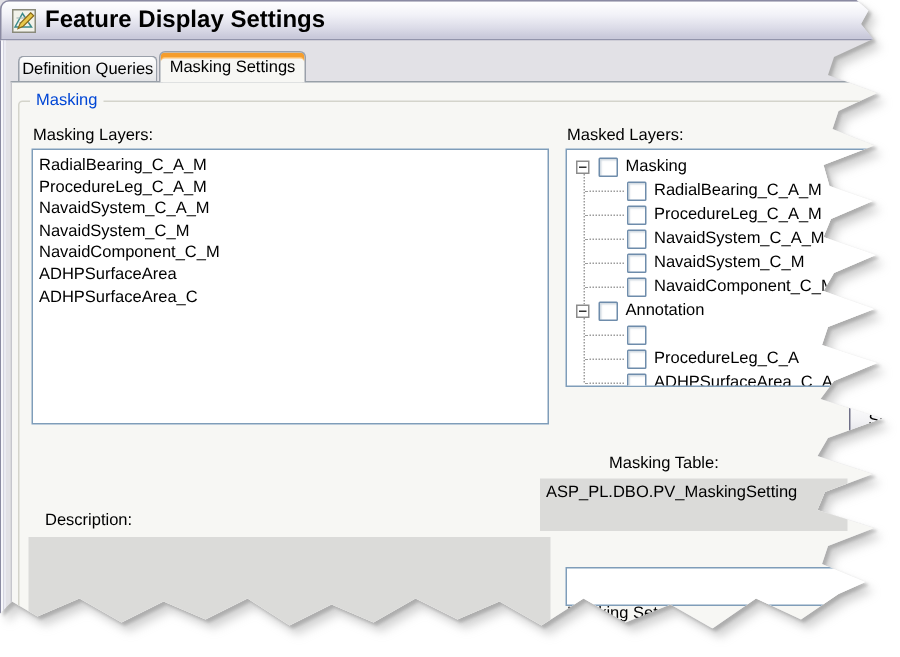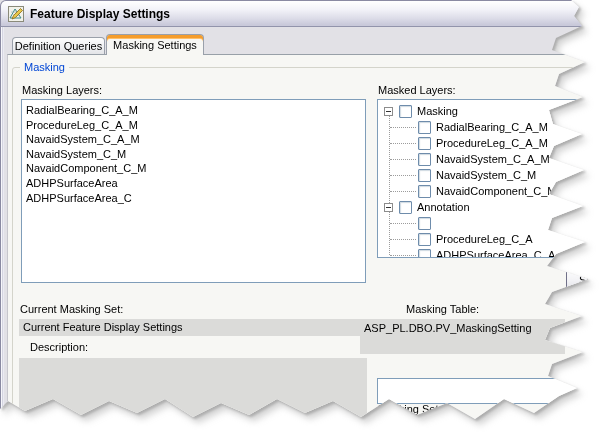--- a/index.html
+++ b/index.html
@@ -14,21 +14,21 @@
       547px 266px,588px 279px,552px 292px,545px 304px,582px 316px,550px 328px,545px 340px,583px 352px,
       552px 364px,548px 376px,577px 388px,559px 396px,534px 413px,504px 399px,475px 419px,447px 403px,
       417px 415px,389px 399px,361px 417px,333px 401px,305px 413px,277px 399px,249px 415px,221px 403px,
       193px 417px,165px 399px,137px 413px,109px 401px,81px 415px,53px 399px,25px 411px,8px 401px,0 409px);}
   
   .titlebar{position:absolute;left:0;top:0;width:593px;height:27px;box-sizing:border-box;
      background:linear-gradient(#ffffff,#f2f2f8 35%,#dcdce8 70%,#c9c9da 95%);
      border:1px solid #8a8aa2;border-bottom:1px solid #9294ab;border-top-left-radius:6px;
      display:flex;align-items:center;}
   .title-icon{width:16px;height:16px;margin:0 6px 0 7px;flex:0 0 auto;}
-  .title-text{font-size:12px;font-weight:bold;}
+  .title-text{font-size:16px;font-weight:bold;}
   
   .frame-left{position:absolute;left:0;top:27px;width:4px;height:406px;
      background:linear-gradient(90deg,#8a8aa2 0 1px,#f7f7fb 1px 2px,#d4d4e0 2px 3px,#ebebf2 3px 4px);}
   
   .pane{position:absolute;left:7px;top:54px;width:586px;height:379px;background:#f7f7f4;
      border-top:1px solid #98a0a8;border-left:1px solid #c6c6cc;box-sizing:border-box;}
   .tab{position:absolute;box-sizing:border-box;border:1px solid #9aa0aa;border-bottom:none;
      border-radius:4px 4px 0 0;display:flex;align-items:center;justify-content:center;}
   .tab.inactive{left:12px;top:37px;width:93px;height:17px;
      background:linear-gradient(#fdfdfd,#eff0f2 60%,#e3e4e7);}
@@ -155,24 +155,20 @@
         <div class="trow child">
           <span class="cb"></span>
           <span class="tlabel">ADHPSurfaceArea_C_A</span>
         </div>
       </div>
 
       <div class="btn">
         <span>Sea</span>
       </div>
 
-      <span class="lbl" style="left:20px;top:303px;">Current Masking Set:</span>
-      <div class="ro-field" style="left:19px;top:319px;width:348px;height:17px;">
-        <span>Current Feature Display Settings</span>
-      </div>
 
       <span class="lbl" style="left:20px;top:341px;padding-left:10px;">Description:</span>
       <div class="ro-field" style="left:19px;top:358px;width:348px;height:75px;">
         <span></span>
       </div>
 
       <span class="lbl" style="left:378px;top:303px;padding-left:28px;">Masking Table:</span>
       <div class="ro-field" style="left:360px;top:319px;width:205px;height:35px;padding-top:3px;">
         <span>ASP_PL.DBO.PV_MaskingSetting</span>
       </div>

